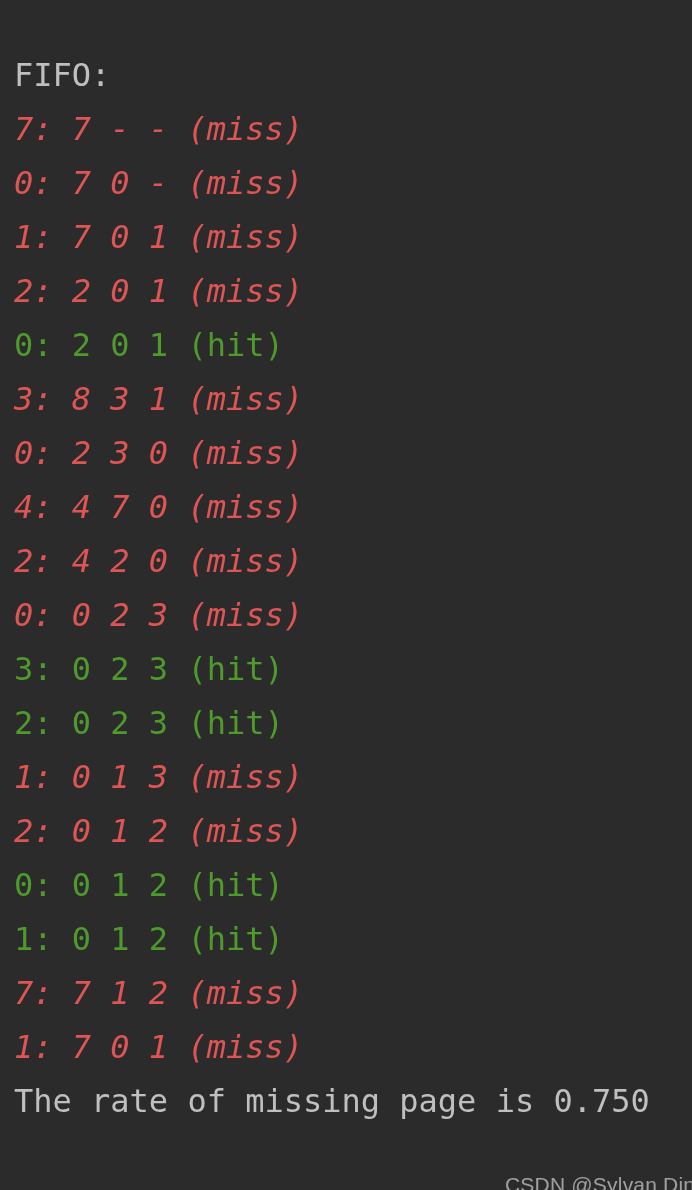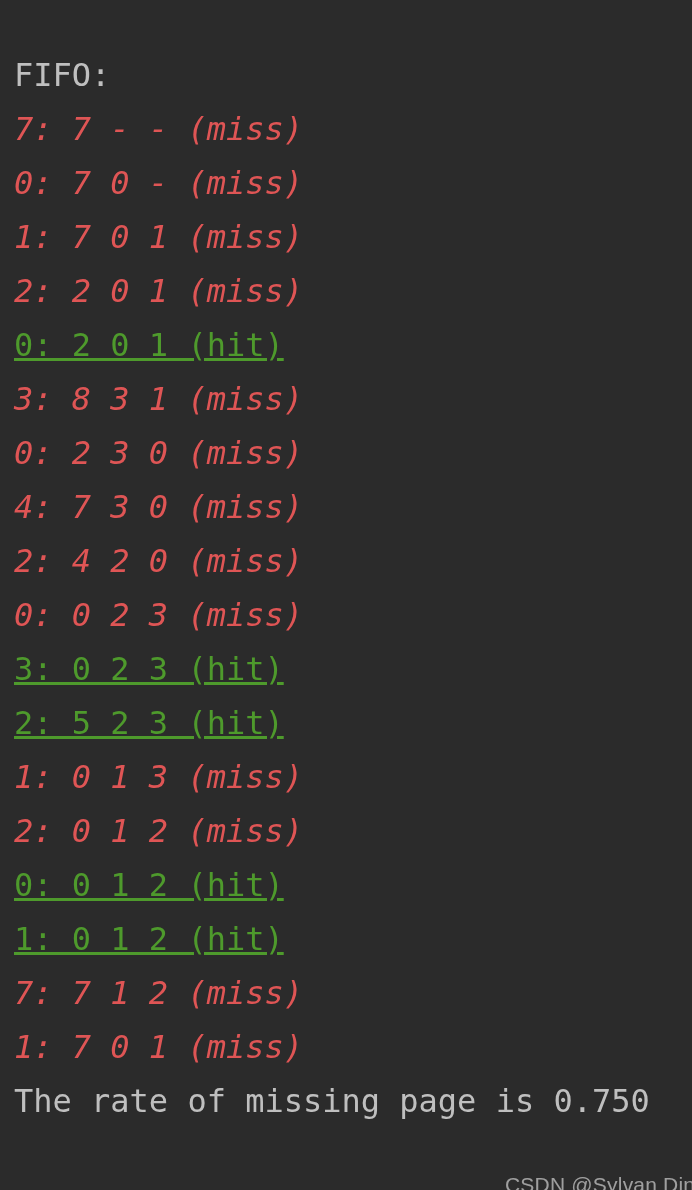--- a/index.html
+++ b/index.html
@@ -27,21 +27,21 @@
     font-size: 32px;
     line-height: 54px;
     height: 54px;
     letter-spacing: 0px;
     white-space: pre;
     margin: 0;
     padding: 0;
   }
   .line.header { color: #bfbfbf; }
   .line.miss   { color: #df5555; font-style: italic; }
-  .line.hit    { color: #4e9a2c; text-decoration: underline; }
+  .line.hit    { color: #4e9a2c; }
   .line.summary { color: #bfbfbf; }
 
   #watermark {
     position: absolute;
     left: 505px;
     top: 1157px;
     font-family: "Liberation Sans", sans-serif;
     font-size: 21px;
     color: rgba(255,255,255,0.55);
     white-space: pre;
@@ -56,25 +56,25 @@
 
   <div class="line header">FIFO:</div>
 
   <div class="line miss">7: 7 - - (miss)</div>
   <div class="line miss">0: 7 0 - (miss)</div>
   <div class="line miss">1: 7 0 1 (miss)</div>
   <div class="line miss">2: 2 0 1 (miss)</div>
   <div class="line hit">0: 2 0 1 (hit)</div>
   <div class="line miss">3: 8 3 1 (miss)</div>
   <div class="line miss">0: 2 3 0 (miss)</div>
-  <div class="line miss">4: 7 3 0 (miss)</div>
+  <div class="line miss">4: 4 7 0 (miss)</div>
   <div class="line miss">2: 4 2 0 (miss)</div>
   <div class="line miss">0: 0 2 3 (miss)</div>
   <div class="line hit">3: 0 2 3 (hit)</div>
-  <div class="line hit">2: 5 2 3 (hit)</div>
+  <div class="line hit">2: 0 2 3 (hit)</div>
   <div class="line miss">1: 0 1 3 (miss)</div>
   <div class="line miss">2: 0 1 2 (miss)</div>
   <div class="line hit">0: 0 1 2 (hit)</div>
   <div class="line hit">1: 0 1 2 (hit)</div>
   <div class="line miss">7: 7 1 2 (miss)</div>
   <div class="line miss">1: 7 0 1 (miss)</div>
 
   <div class="line summary">The rate of missing page is 0.750</div>
 
   <div id="watermark">CSDN @Sylvan Ding</div>

